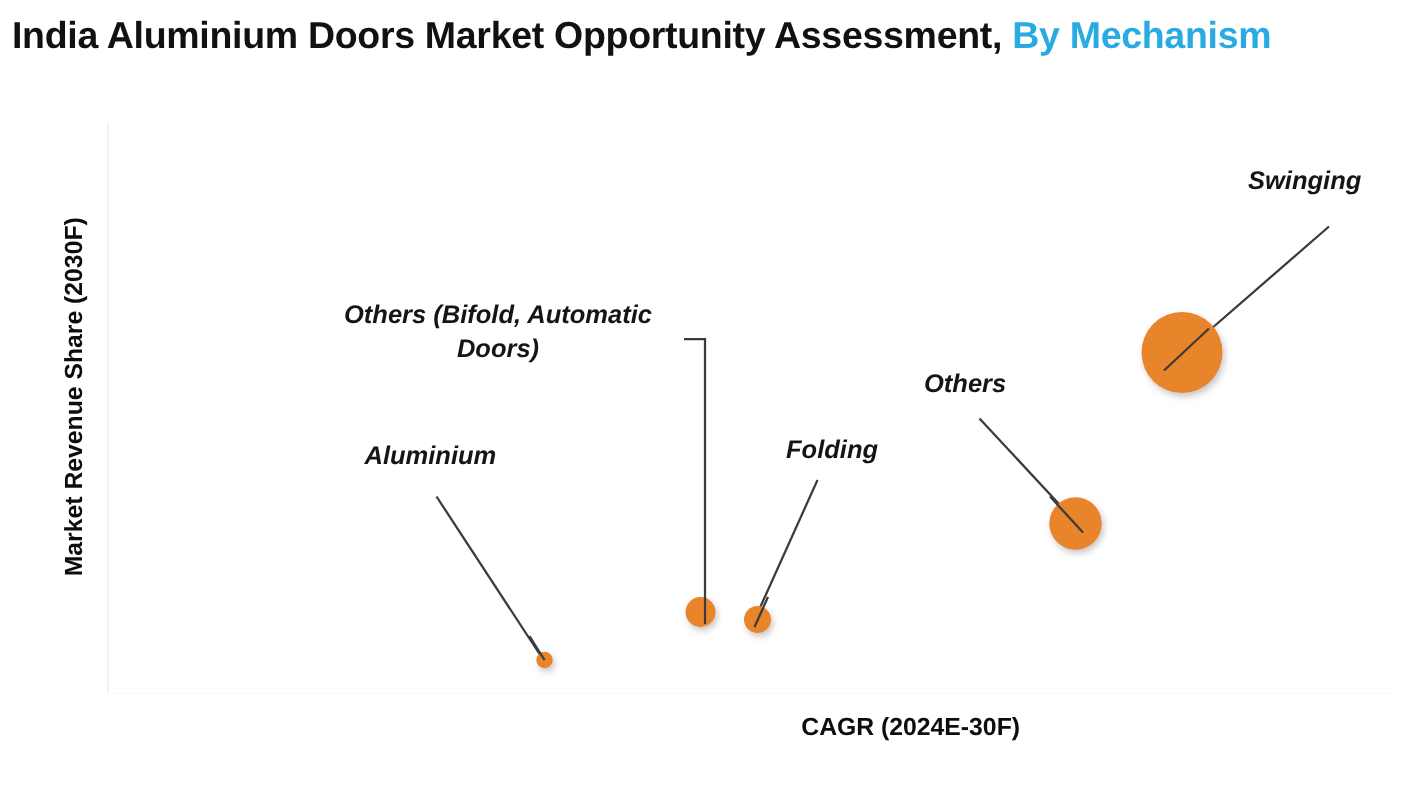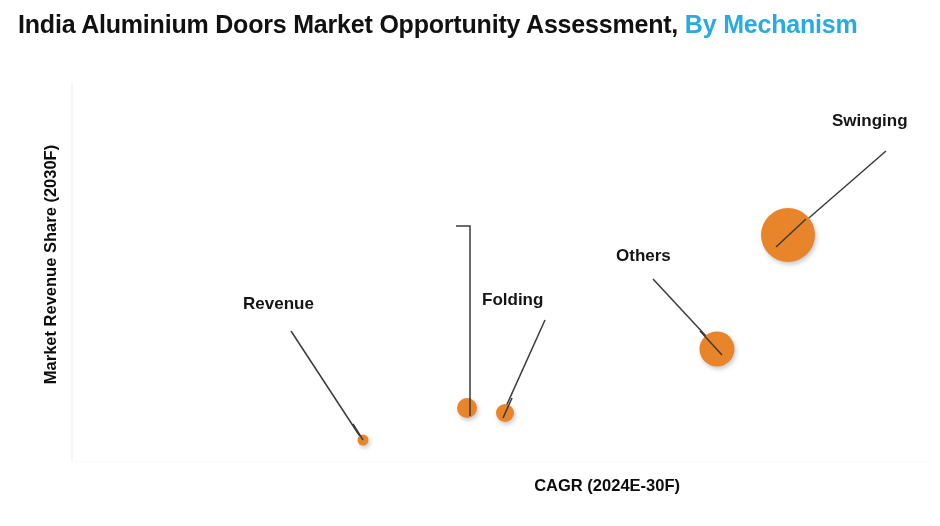--- a/index.html
+++ b/index.html
@@ -10,21 +10,21 @@
   #page {
     position: relative;
     width: 940px;
     height: 526px;
     background: #ffffff;
     overflow: hidden;
     font-family: "Liberation Sans", sans-serif;
   }
   #chart-title {
     position: absolute;
-    left: 18px;
+    left: 8px;
     top: 10px;
     width: 915px;
     font-size: 25px;
     font-weight: bold;
     color: #111111;
     letter-spacing: -0.2px;
     white-space: nowrap;
   }
   #chart-title .accent {
     color: #29ABE2;
@@ -58,28 +58,29 @@
     width: 940px;
     height: 526px;
   }
   .bubble-label {
     position: absolute;
     font-size: 17px;
     font-weight: 600;
     color: #151515;
     white-space: nowrap;
     line-height: 1.35;
+    font-style: italic;
   }
   .bubble-label.two-line {
     white-space: normal;
     text-align: center;
   }
   #label-others { left: 206px; top: 199px; width: 252px; }
   #label-overhead { left: 243px; top: 293px; }
-  #label-folding { left: 482px; top: 289px; }
+  #label-folding { left: 524px; top: 289px; }
   #label-sliding { left: 616px; top: 245px; }
   #label-swinging { left: 832px; top: 110px; }
 </style>
 </head>
 <body>
 
 <div id="page">
 
   <div id="chart-title">
     <span>India Aluminium Doors Market Opportunity Assessment,</span>
@@ -117,18 +118,19 @@
 
     <g stroke="#3b3b3b" stroke-width="1.5">
       <line x1="353" y1="424" x2="363" y2="440"></line>
       <line x1="470" y1="398" x2="470" y2="416"></line>
       <line x1="512" y1="398" x2="503" y2="418"></line>
       <line x1="700" y1="331" x2="722" y2="355"></line>
       <line x1="806" y1="219" x2="776" y2="247"></line>
     </g>
   </svg>
 
-  <div class="bubble-label" id="label-overhead">Revenue</div>
+  <div class="bubble-label two-line" id="label-others">Others (Bifold, Automatic Doors)</div>
+  <div class="bubble-label" id="label-overhead">Aluminium</div>
   <div class="bubble-label" id="label-folding">Folding</div>
   <div class="bubble-label" id="label-sliding">Others</div>
   <div class="bubble-label" id="label-swinging">Swinging</div>
 
 </div>
 
 </body></html>

